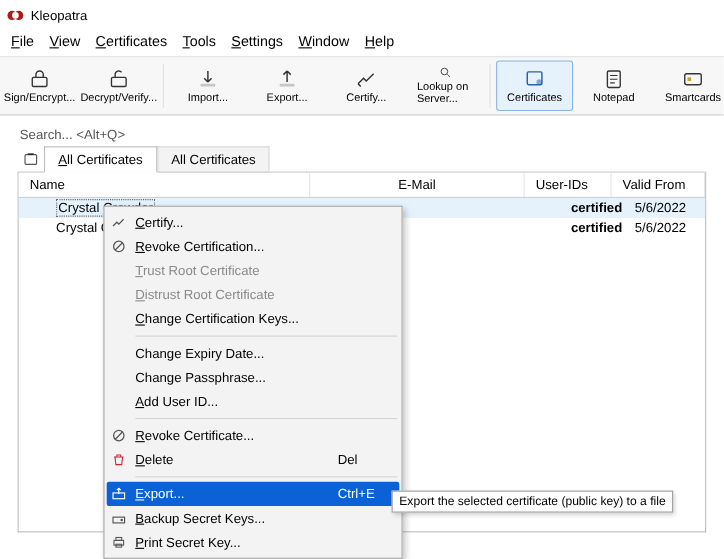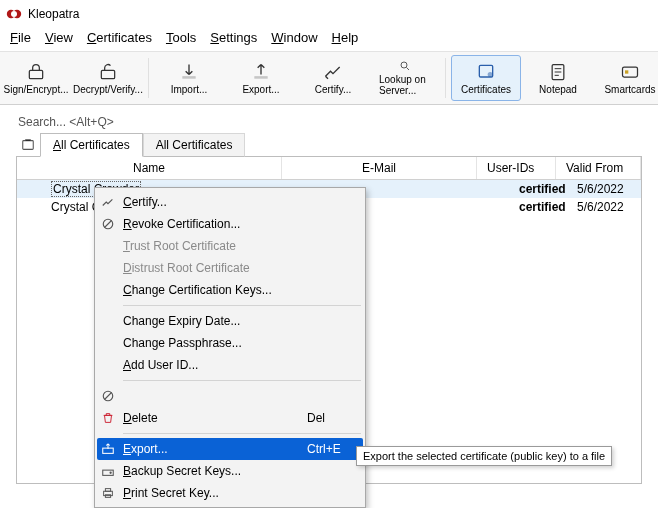--- a/index.html
+++ b/index.html
@@ -104,21 +104,21 @@
     display: flex;
     border-bottom: 1px solid #d0d0d0;
     background: #fff;
     font-size: 12px;
     color: #000;
   }
   .th {
     padding: 4px 10px;
     border-right: 1px solid #e4e4e4;
   }
-  .th.name { flex: 0 0 244px; text-align: center;}
+  .th.name { flex: 0 0 244px; text-align: left;}
   .th.email { flex: 1 1 auto; text-align: center;}
   .th.uid { flex: 0 0 58px; }
   .th.valid { flex: 0 0 64px; }
   .rows-area { position: relative; }
   .row {
     display: flex;
     align-items: center;
     font-size: 12px;
     height: 18px;
   }
@@ -375,20 +375,21 @@
     <span class="cm-accel"></span>
   </div>
   <div class="cm-sep"></div>
   <div class="cm-row">
     <span class="cm-icon">
         <svg viewBox="0 0 16 16">
           <circle cx="8" cy="8" r="5.4" stroke="#555" fill="none" stroke-width="1.3"></circle>
           <path d="M4 12L12 4" stroke="#555" stroke-width="1.3"></path>
         </svg>
       </span>
+    <span class="cm-label"><span></span><span class="ul">R</span><span>evoke Certificate...</span></span>
     <span class="cm-accel"></span>
   </div>
   <div class="cm-row">
     <span class="cm-icon">
         <svg viewBox="0 0 16 16">
           <path d="M4 5h8l-1 8H5z M3 5h10 M6 5V3h4v2" stroke="#c23" stroke-width="1.1" fill="none"></path>
         </svg>
       </span>
     <span class="cm-label"><span></span><span class="ul">D</span><span>elete</span></span>
     <span class="cm-accel">Del</span>

